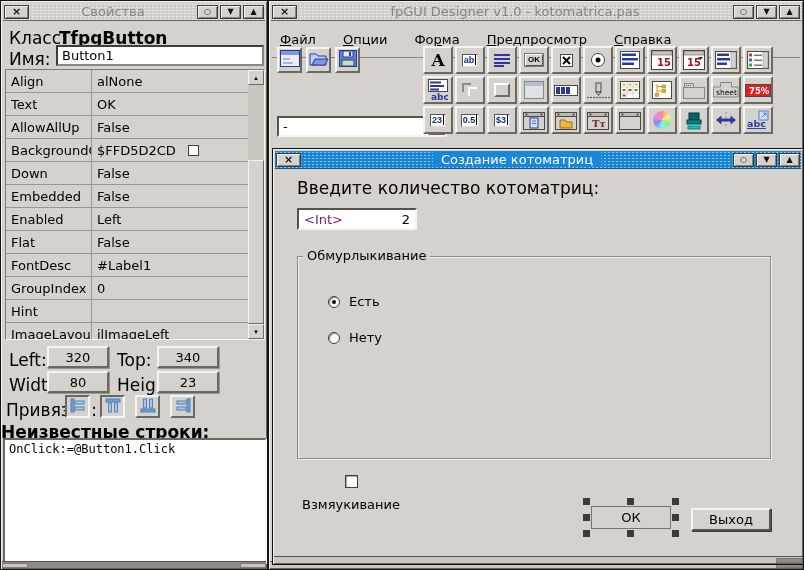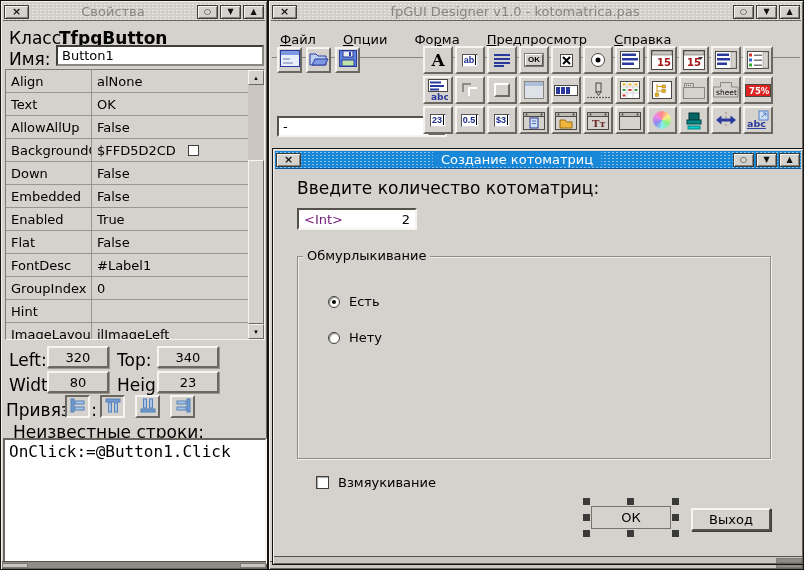--- a/index.html
+++ b/index.html
@@ -65,21 +65,21 @@
     background:#d5d2cd; border:1px solid; border-color:#f6f4f0 #6b6862 #6b6862 #f6f4f0; }
   .value-box { position:absolute; height:22px; width:62px; display:flex; align-items:center; justify-content:center;
     font-size:13px; background:#d5d2cd; border:2px solid; border-color:#f6f4f0 #6b6862 #6b6862 #f6f4f0;
     box-shadow:1px 1px 0 #9a968f; }
   #anchors { position:absolute; left:64px; top:394px; display:flex; gap:10px; }
   .anchor-btn { width:25px; height:23px; display:flex; align-items:center; justify-content:center; padding:0;
     background:#d5d2cd; border:2px solid; border-color:#f6f4f0 #6b6862 #6b6862 #f6f4f0; }
   .anchor-btn.pressed { border-color:#6b6862 #f6f4f0 #f6f4f0 #6b6862; }
   .memo-box { position:absolute; left:2px; top:437px; width:264px; height:126px;
     background:#fff; border:2px solid; border-color:#6b6862 #f6f4f0 #f6f4f0 #6b6862;
-    font-family:"DejaVu Sans Mono", monospace; font-size:16px; padding:2px 4px; white-space:pre; overflow:hidden; }
+    font-family:"DejaVu Sans Mono", monospace; font-size:12px; padding:2px 4px; white-space:pre; overflow:hidden; }
   .bottom-bar { position:absolute; left:1px; right:1px; bottom:1px; height:7px; background:#8f8b85; border-top:1px solid #55524c; }
   .bottom-bar .grip { position:absolute; top:1px; width:26px; height:5px; background:#c9c5bf; border:1px solid #7d7a74; }
   .bottom-bar .grip.left { left:0; } .bottom-bar .grip.right { right:0; }
   .bottom-bar.light { background:#c9c5bf; }
   .bottom-bar.light .grip { background:#8f8b85; }
   
   #menubar { position:absolute; left:3px; right:3px; top:21px; height:36px; display:flex; align-items:center;
     padding-left:8px; border-bottom:1px solid #8a8780; }
   .menu-item { margin-right:27px; font-size:13px; white-space:nowrap; }
   .menu-item .u { text-decoration:underline; }
@@ -115,21 +115,21 @@
     display:flex; align-items:center; justify-content:space-between; padding:0 5px; }
   #int-input .ph { color:#701a75; font-size:13px; }
   #int-input .v { color:#000; font-size:13px; }
   .groupbox { position:absolute; left:22px; top:86px; width:474px; height:203px;
     border:1px solid #8f8b85; box-shadow: inset 1px 1px 0 #f2f0ec, 1px 1px 0 #f2f0ec; }
   .groupbox .legend { position:absolute; top:-9px; left:5px; background:#d5d2cd; padding:0 4px; font-size:13px; }
   .radio-row { position:absolute; display:flex; align-items:center; gap:9px; }
   .radio { width:12px; height:12px; border-radius:50%; background:#fff; border:1px solid #403e39;
     box-shadow: inset 1px 1px 1px rgba(0,0,0,.45); position:relative; flex:0 0 auto; }
   .radio.checked::after { content:""; position:absolute; left:3px; top:3px; width:4px; height:4px; border-radius:50%; background:#000; }
-  .check-row { position:absolute; left:41px; top:305px; display:flex; align-items:center; gap:9px; }
+  .check-row { position:absolute; left:27px; top:305px; display:flex; align-items:center; gap:9px;flex-direction:column; }
   .checkbox { width:13px; height:13px; background:#fff; border:1px solid #403e39;
     box-shadow: inset 1px 1px 1px rgba(0,0,0,.35); flex:0 0 auto; }
   .sel-wrap { position:absolute; left:316px; top:336px; width:80px; height:23px; }
   .btn { height:23px; display:flex; align-items:center; justify-content:center; font-size:13px;
     background:#d5d2cd; white-space:nowrap; }
   .btn.flat-selected { width:100%; height:100%; border:1px solid #77746e; }
   .btn.raised-btn { position:absolute; left:416px; top:338px; width:80px;
     border:2px solid; border-color:#f6f4f0 #55524c #55524c #f6f4f0; box-shadow:1px 1px 0 #3d3b36; }
   .handle { position:absolute; width:7px; height:7px; background:#3a3a3a; }
   .h-tl { left:-8px; top:-8px; } .h-tm { left:calc(50% - 4px); top:-8px; } .h-tr { right:-8px; top:-8px; }
@@ -178,21 +178,21 @@
           <div class="pcell">Down</div>
           <div class="pcell">
             <span>False</span>
           </div>
           <div class="pcell">Embedded</div>
           <div class="pcell">
             <span>False</span>
           </div>
           <div class="pcell">Enabled</div>
           <div class="pcell">
-            <span>True</span>
+            <span>Left</span>
           </div>
           <div class="pcell">Flat</div>
           <div class="pcell">
             <span>False</span>
           </div>
           <div class="pcell">FontDesc</div>
           <div class="pcell">
             <span>#Label1</span>
           </div>
           <div class="pcell">GroupIndex</div>
@@ -250,21 +250,21 @@
         </button>
         <button class="anchor-btn">
           <span><svg width="16" height="15">
               <rect x="12" y="1" width="3" height="13" fill="#6f9bd2" stroke="#5580b8"></rect>
               <rect x="2" y="3" width="9" height="3" fill="#a8c6e8" stroke="#5580b8"></rect>
               <rect x="2" y="9" width="9" height="3" fill="#a8c6e8" stroke="#5580b8"></rect>
             </svg></span>
         </button>
       </div>
 
-    <div class="lbl" style="left:12px;top:421px;">Неизвестные строки:</div>
+    <div class="lbl" style="left:0;top:421px;font-weight:bold;">Неизвестные строки:</div>
     <div class="memo-box">OnClick:=@Button1.Click</div>
 
     <div class="bottom-bar">
       <span class="grip left"></span>
       <span class="grip right"></span>
     </div>
   </section>
 
   <section class="window" id="designer-win" style="left:268px;top:0;width:536px;height:570px;">
     <div class="titlebar">

